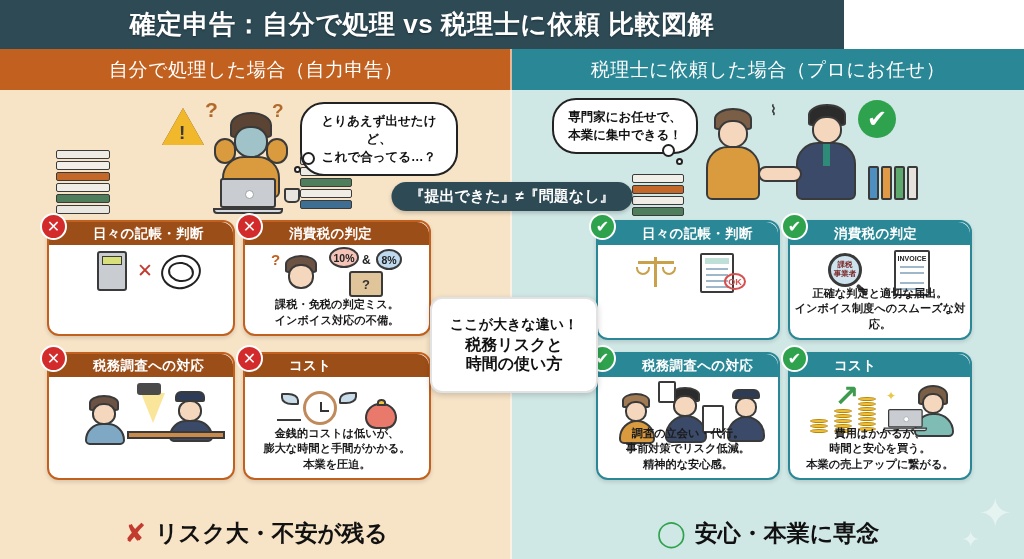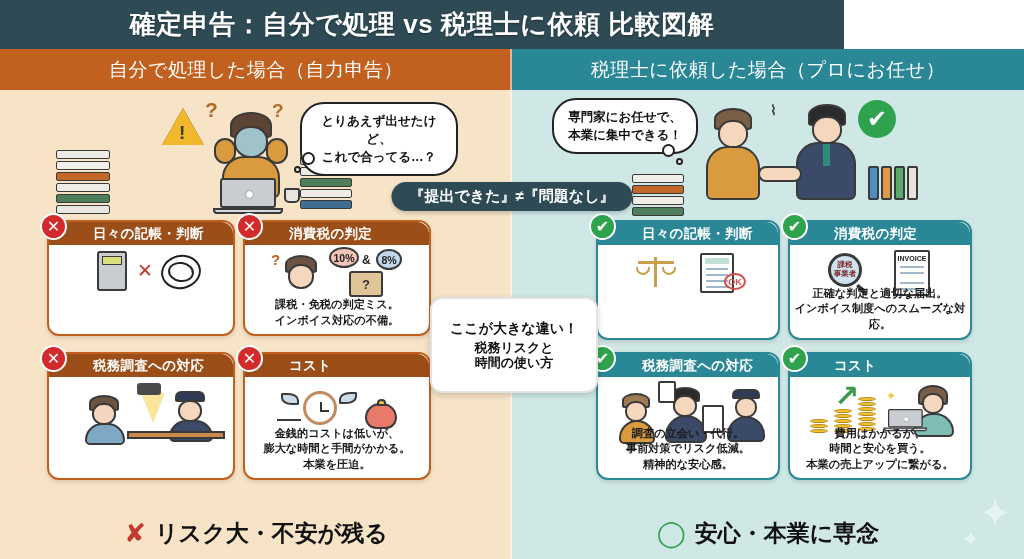--- a/index.html
+++ b/index.html
@@ -115,21 +115,21 @@
     color:#fff; font-size:15px; font-weight:bold; z-index:3;
     text-shadow:0 1px 2px rgba(0,0,0,.3);
   }
   .callout{
     position:absolute; left:430px; top:297px; width:168px; height:96px;
     background:#fff; border-radius:12px; border:2px solid #E2E2E2;
     box-shadow:0 2px 6px rgba(0,0,0,.18); z-index:9;
     display:flex; flex-direction:column; align-items:center; justify-content:center;
   }
   .callout .l1{ font-size:14px; font-weight:bold; color:#111; margin-bottom:2px;}
-  .callout .l2{ font-size:13px; font-weight:bold; color:#111; line-height:1.18; white-space:pre-line; text-align:center;}
+  .callout .l2{ font-size:16px; font-weight:bold; color:#111; line-height:1.18; white-space:pre-line; text-align:center;}
 
   
   .concl { position:absolute; bottom:6px; height:40px; display:flex;
            align-items:center; justify-content:center; gap:9px; width:512px; }
   .concl .mark{ font-size:26px; font-weight:bold; line-height:1; }
   .concl .txt { font-size:23px; font-weight:bold; color:#111; }
   .concl.left  { left:0; }
   .concl.right { left:512px; }
   .concl.left  .mark{ color:#C23B2E; }
   .concl.right .mark{ color:#2FA24E; }

